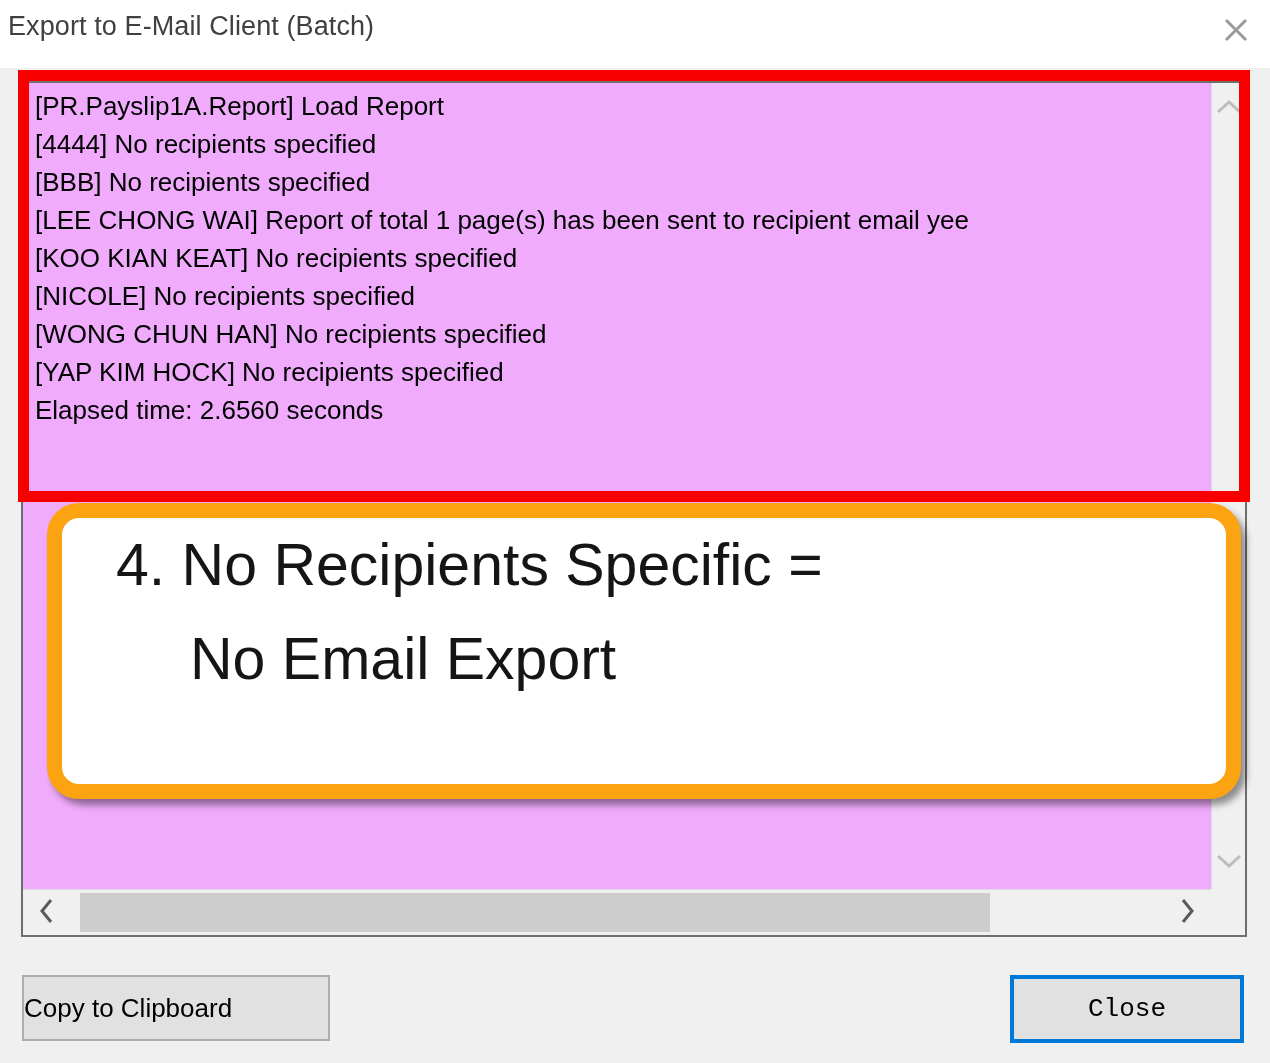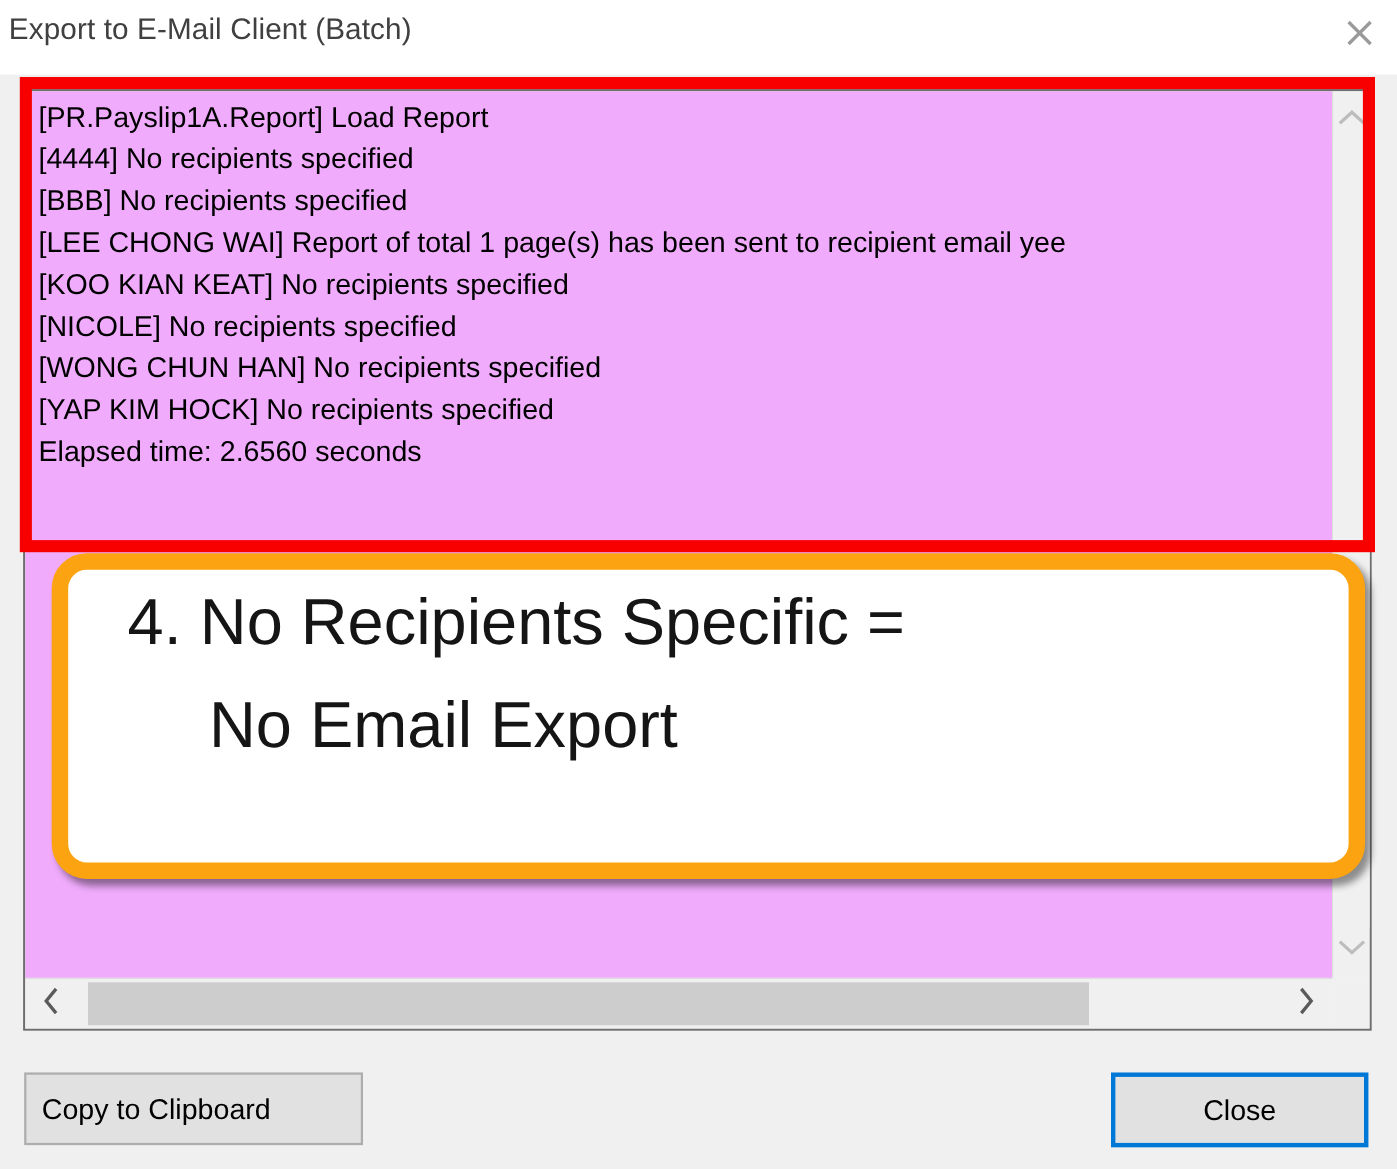--- a/index.html
+++ b/index.html
@@ -174,35 +174,35 @@
     height: 66px;
     background: #e1e1e1;
     border: 2px solid #adadad;
     box-sizing: border-box;
     font-size: 26px;
     color: #000;
     font-family: "Liberation Sans", sans-serif;
     cursor: pointer;
     display: flex;
     align-items: center;
-    padding-left: 14px;
   }
   #close-btn-wrap {
     position: absolute;
     right: 26px;
     top: 22px;
     width: 234px;
     height: 68px;
     border: 4px solid #0078d7;
     box-sizing: border-box;
     background: #e1e1e1;
     cursor: pointer;
     display: flex;
     align-items: center;
     justify-content: center;
+    font-family: Liberation Mono, monospace;
   }
   #close-btn-label {
     font-size: 26px;
     color: #000;
   }
 
   
   #annotations {
     position: absolute;
     left: 0; top: 0;

